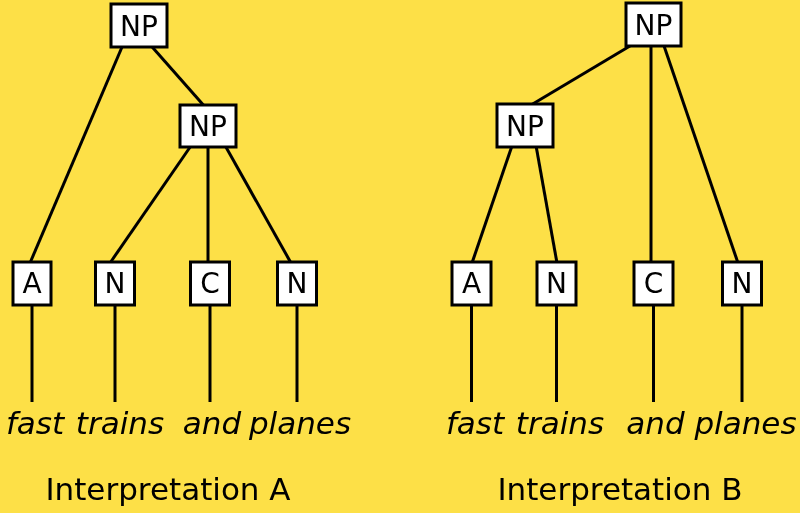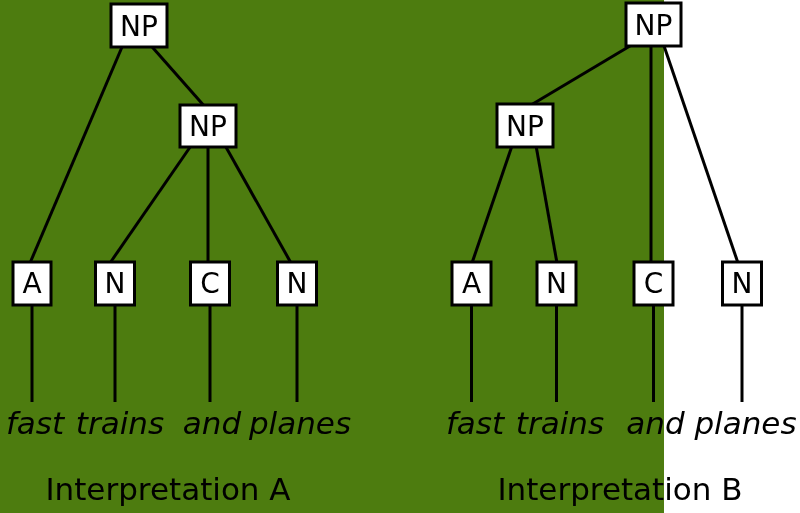--- a/index.html
+++ b/index.html
@@ -2,23 +2,23 @@
 <html><head>
 <meta charset="utf-8">
 <style>
   html, body {
     margin: 0;
     padding: 0;
     background: #ffffff;
   }
   .canvas {
     position: relative;
-    width: 664px;
+    width: 800px;
     height: 513px;
-    background: #4d7c0f;
+    background: #fde047;
     font-family: "DejaVu Sans", sans-serif;
   }
   svg { display: block; }
   .edge {
     stroke: #000000;
     stroke-width: 3;
     stroke-linecap: butt;
     fill: none;
   }
   .node-box {

